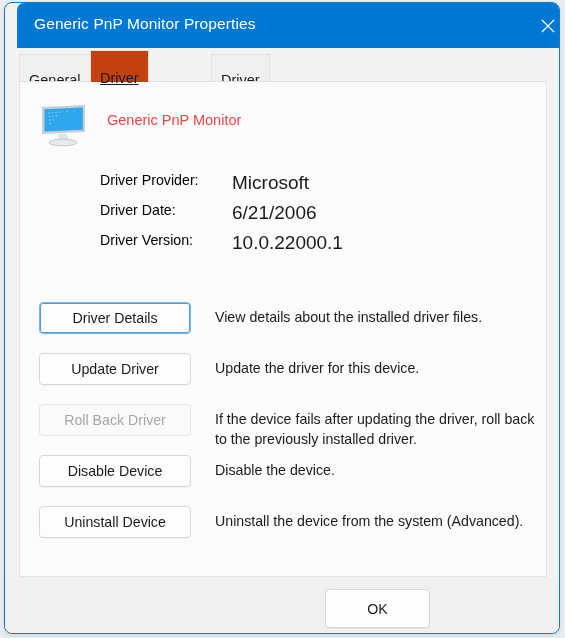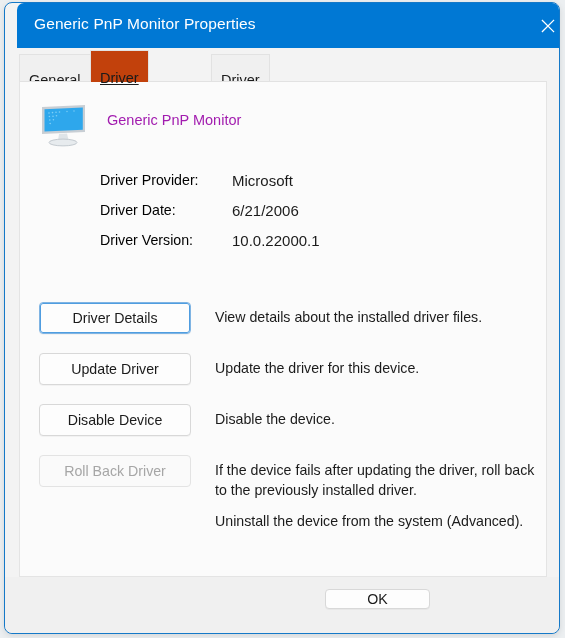--- a/index.html
+++ b/index.html
@@ -122,21 +122,21 @@
     left: 6px;
     top: 2px;
     width: 54px;
     height: 46px;
   }
   #device-name {
     position: absolute;
     left: 77px;
     top: 12px;
     font-size: 14.5px;
-    color: #a21caf;
+    color: #ef4444;
     white-space: nowrap;
   }
 
   
   #info-grid {
     position: absolute;
     left: 80px;
     top: 90px;
     width: 400px;
   }
@@ -149,21 +149,21 @@
     left: 0;
     top: 0;
     font-size: 14.2px;
     color: #000000;
     white-space: nowrap;
   }
   .info-value {
     position: absolute;
     left: 132px;
     top: 0;
-    font-size: 15px;
+    font-size: 19px;
     color: #1b1b1b;
     white-space: nowrap;
   }
 
   
   #actions {
     position: absolute;
     left: 0;
     top: 220px;
     width: 100%;
@@ -219,21 +219,21 @@
     width: 100%;
     height: 56px;
     background: #f0f0f0;
     border-bottom-left-radius: 7px;
     border-bottom-right-radius: 7px;
   }
   .footer-btn {
     position: absolute;
     top: 12px;
     width: 105px;
-    height: 20px;
+    height: 39px;
     box-sizing: border-box;
     background: #fdfdfd;
     border: 1px solid #d8d8d8;
     border-radius: 4px;
     font-size: 14.2px;
     font-family: "Liberation Sans", sans-serif;
     color: #1b1b1b;
     cursor: pointer;
     padding: 0;
     box-shadow: 0 1px 0 rgba(0,0,0,0.035);
@@ -312,28 +312,29 @@
     <div id="actions">
       <div class="action-row">
         <button class="action-btn focused">Driver Details</button>
         <div class="action-desc">View details about the installed driver files.</div>
       </div>
       <div class="action-row">
         <button class="action-btn">Update Driver</button>
         <div class="action-desc">Update the driver for this device.</div>
       </div>
       <div class="action-row">
+        <button class="action-btn disabled" disabled="">Roll Back Driver</button>
+        <div class="action-desc">If the device fails after updating the driver, roll back to the previously installed driver.</div>
+      </div>
+      <div class="action-row">
         <button class="action-btn">Disable Device</button>
         <div class="action-desc">Disable the device.</div>
       </div>
       <div class="action-row">
-        <button class="action-btn disabled" disabled="">Roll Back Driver</button>
-        <div class="action-desc">If the device fails after updating the driver, roll back to the previously installed driver.</div>
-      </div>
-      <div class="action-row">
+        <button class="action-btn">Uninstall Device</button>
         <div class="action-desc">Uninstall the device from the system (Advanced).</div>
       </div>
     </div>
 
   </div>
 
   <div id="footer">
     <button class="footer-btn" id="ok-button">OK</button>
   </div>
 

